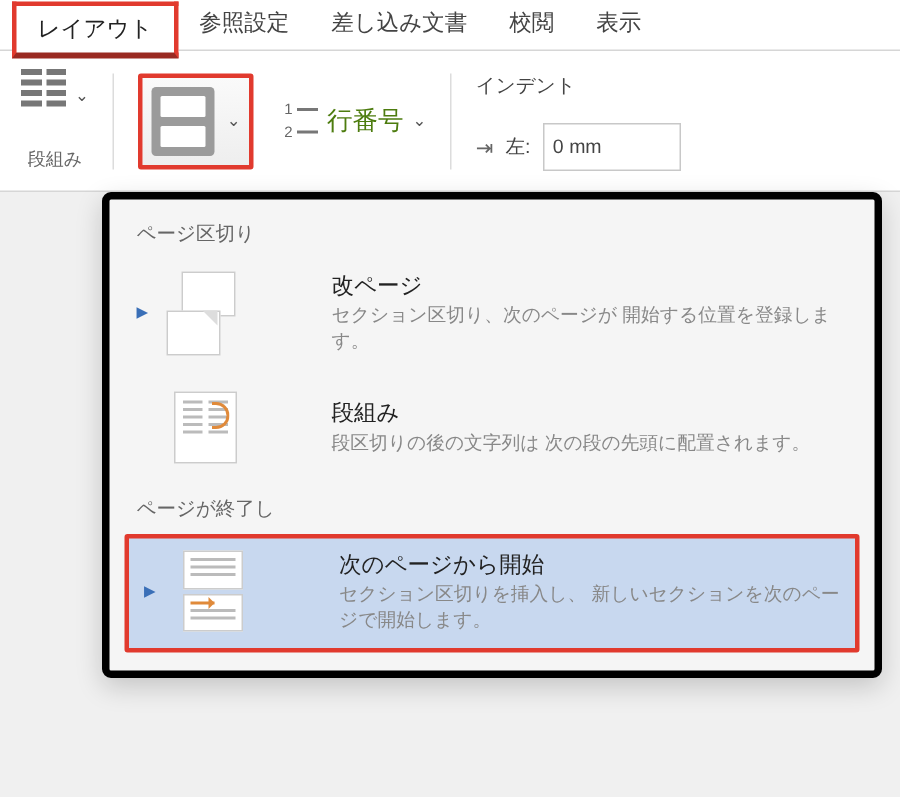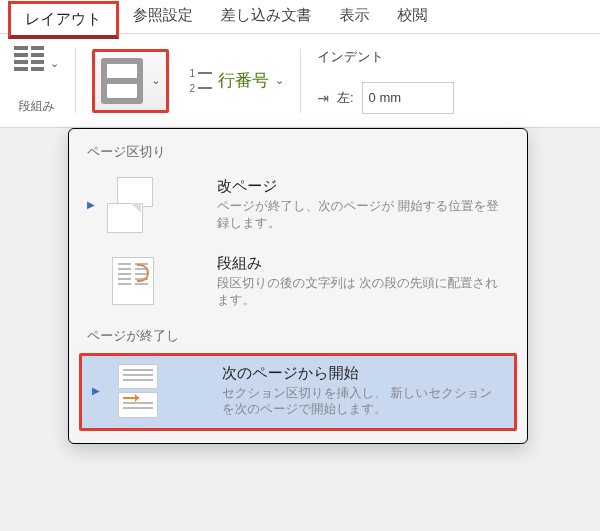--- a/index.html
+++ b/index.html
@@ -27,21 +27,21 @@
   .lines-btn { display: flex; align-items: center; gap: 6px; cursor: pointer; }
   .lines-icon { display: flex; flex-direction: column; gap: 4px; font-size: 10px; color: #666; }
   .lines-icon div { display: flex; align-items: center; gap: 3px; }
   .lines-icon .ln { width: 14px; height: 2px; background: #777; }
 
   .indent-group { display: flex; flex-direction: column; gap: 16px; align-items: flex-start; font-size: 13px; color: #444; padding: 4px 10px; }
   .indent-row { display: flex; align-items: center; gap: 8px; }
   .indent-icon { font-size: 14px; color: #666; }
   .indent-input { width: 92px; height: 32px; border: 1px solid #c8c8c8; background: #fff; font-size: 13px; padding: 0 6px; display: flex; align-items: center; }
 
-  .dropdown { position: absolute; top: 128px; left: 68px; width: 460px; background: #f5f5f5; border: 1px solid #000000; border-radius: 6px; box-shadow: 0 6px 18px rgba(0,0,0,0.18); padding: 8px 4px 10px; }
+  .dropdown { position: absolute; top: 128px; left: 68px; width: 520px; background: #f5f5f5; border: 5px solid #000000; border-radius: 6px; box-shadow: 0 6px 18px rgba(0,0,0,0.18); padding: 8px 4px 10px; }
   .dd-section-label { font-size: 13px; color: #666; padding: 6px 14px; }
   .dd-item { display: flex; align-items: center; gap: 14px; padding: 10px 14px 12px; cursor: pointer; }
   .dd-item.sel { background: #c8d8ef; border: 3px solid #e13a2e; margin: 2px 6px; border-radius: 2px; padding: 8px 10px 10px; }
   .dd-arrow { width: 6px; color: #3a6fb7; font-size: 10px; }
   .dd-arrow.hidden { visibility: hidden; }
   .dd-icon { width: 52px; height: 54px; display: flex; flex-direction: column; gap: 2px; align-items: center; justify-content: center; }
   .dd-text { flex: 1; margin-left: 44px; }
   .dd-title { font-size: 15px; color: #222; margin-bottom: 2px; }
   .dd-desc { font-size: 12.5px; color: #888; line-height: 1.35; }
 
@@ -62,22 +62,22 @@
   .icon-sect .ar { width: 16px; height: 2px; background: #e08a3a; position: relative; }
   .icon-sect .ar::after { content: ""; position: absolute; right: -4px; top: -3px; border: 4px solid transparent; border-left-color: #e08a3a; }
 </style>
 </head>
 <body>
 
 <div class="tabs">
   <div class="tab active">レイアウト</div>
   <div class="tab">参照設定</div>
   <div class="tab">差し込み文書</div>
+  <div class="tab">校閲</div>
   <div class="tab">表示</div>
-  <div class="tab">校閲</div>
 </div>
 
 <div class="ribbon">
   <div class="group">
     <div class="cols-btn">
       <div class="cols-icon">
         <div class="row">
             <div class="bar"></div>
             <div class="bar"></div>
           </div>
@@ -147,21 +147,21 @@
 
   <div class="dd-item">
     <div class="dd-arrow">▶</div>
     <div class="dd-icon icon-pagebreak">
       <div class="p1"></div>
         <div class="p2"></div>
         <div class="fold"></div>
     </div>
     <div class="dd-text">
       <div class="dd-title">改ページ</div>
-      <div class="dd-desc">ページが終了し、次のページが
+      <div class="dd-desc">セクション区切り、次のページが
 開始する位置を登録します。</div>
     </div>
   </div>
 
   <div class="dd-item">
     <div class="dd-arrow hidden">▶</div>
     <div class="dd-icon">
       <div class="icon-cols2">
         <div class="col">
             <div class="ln"></div>

